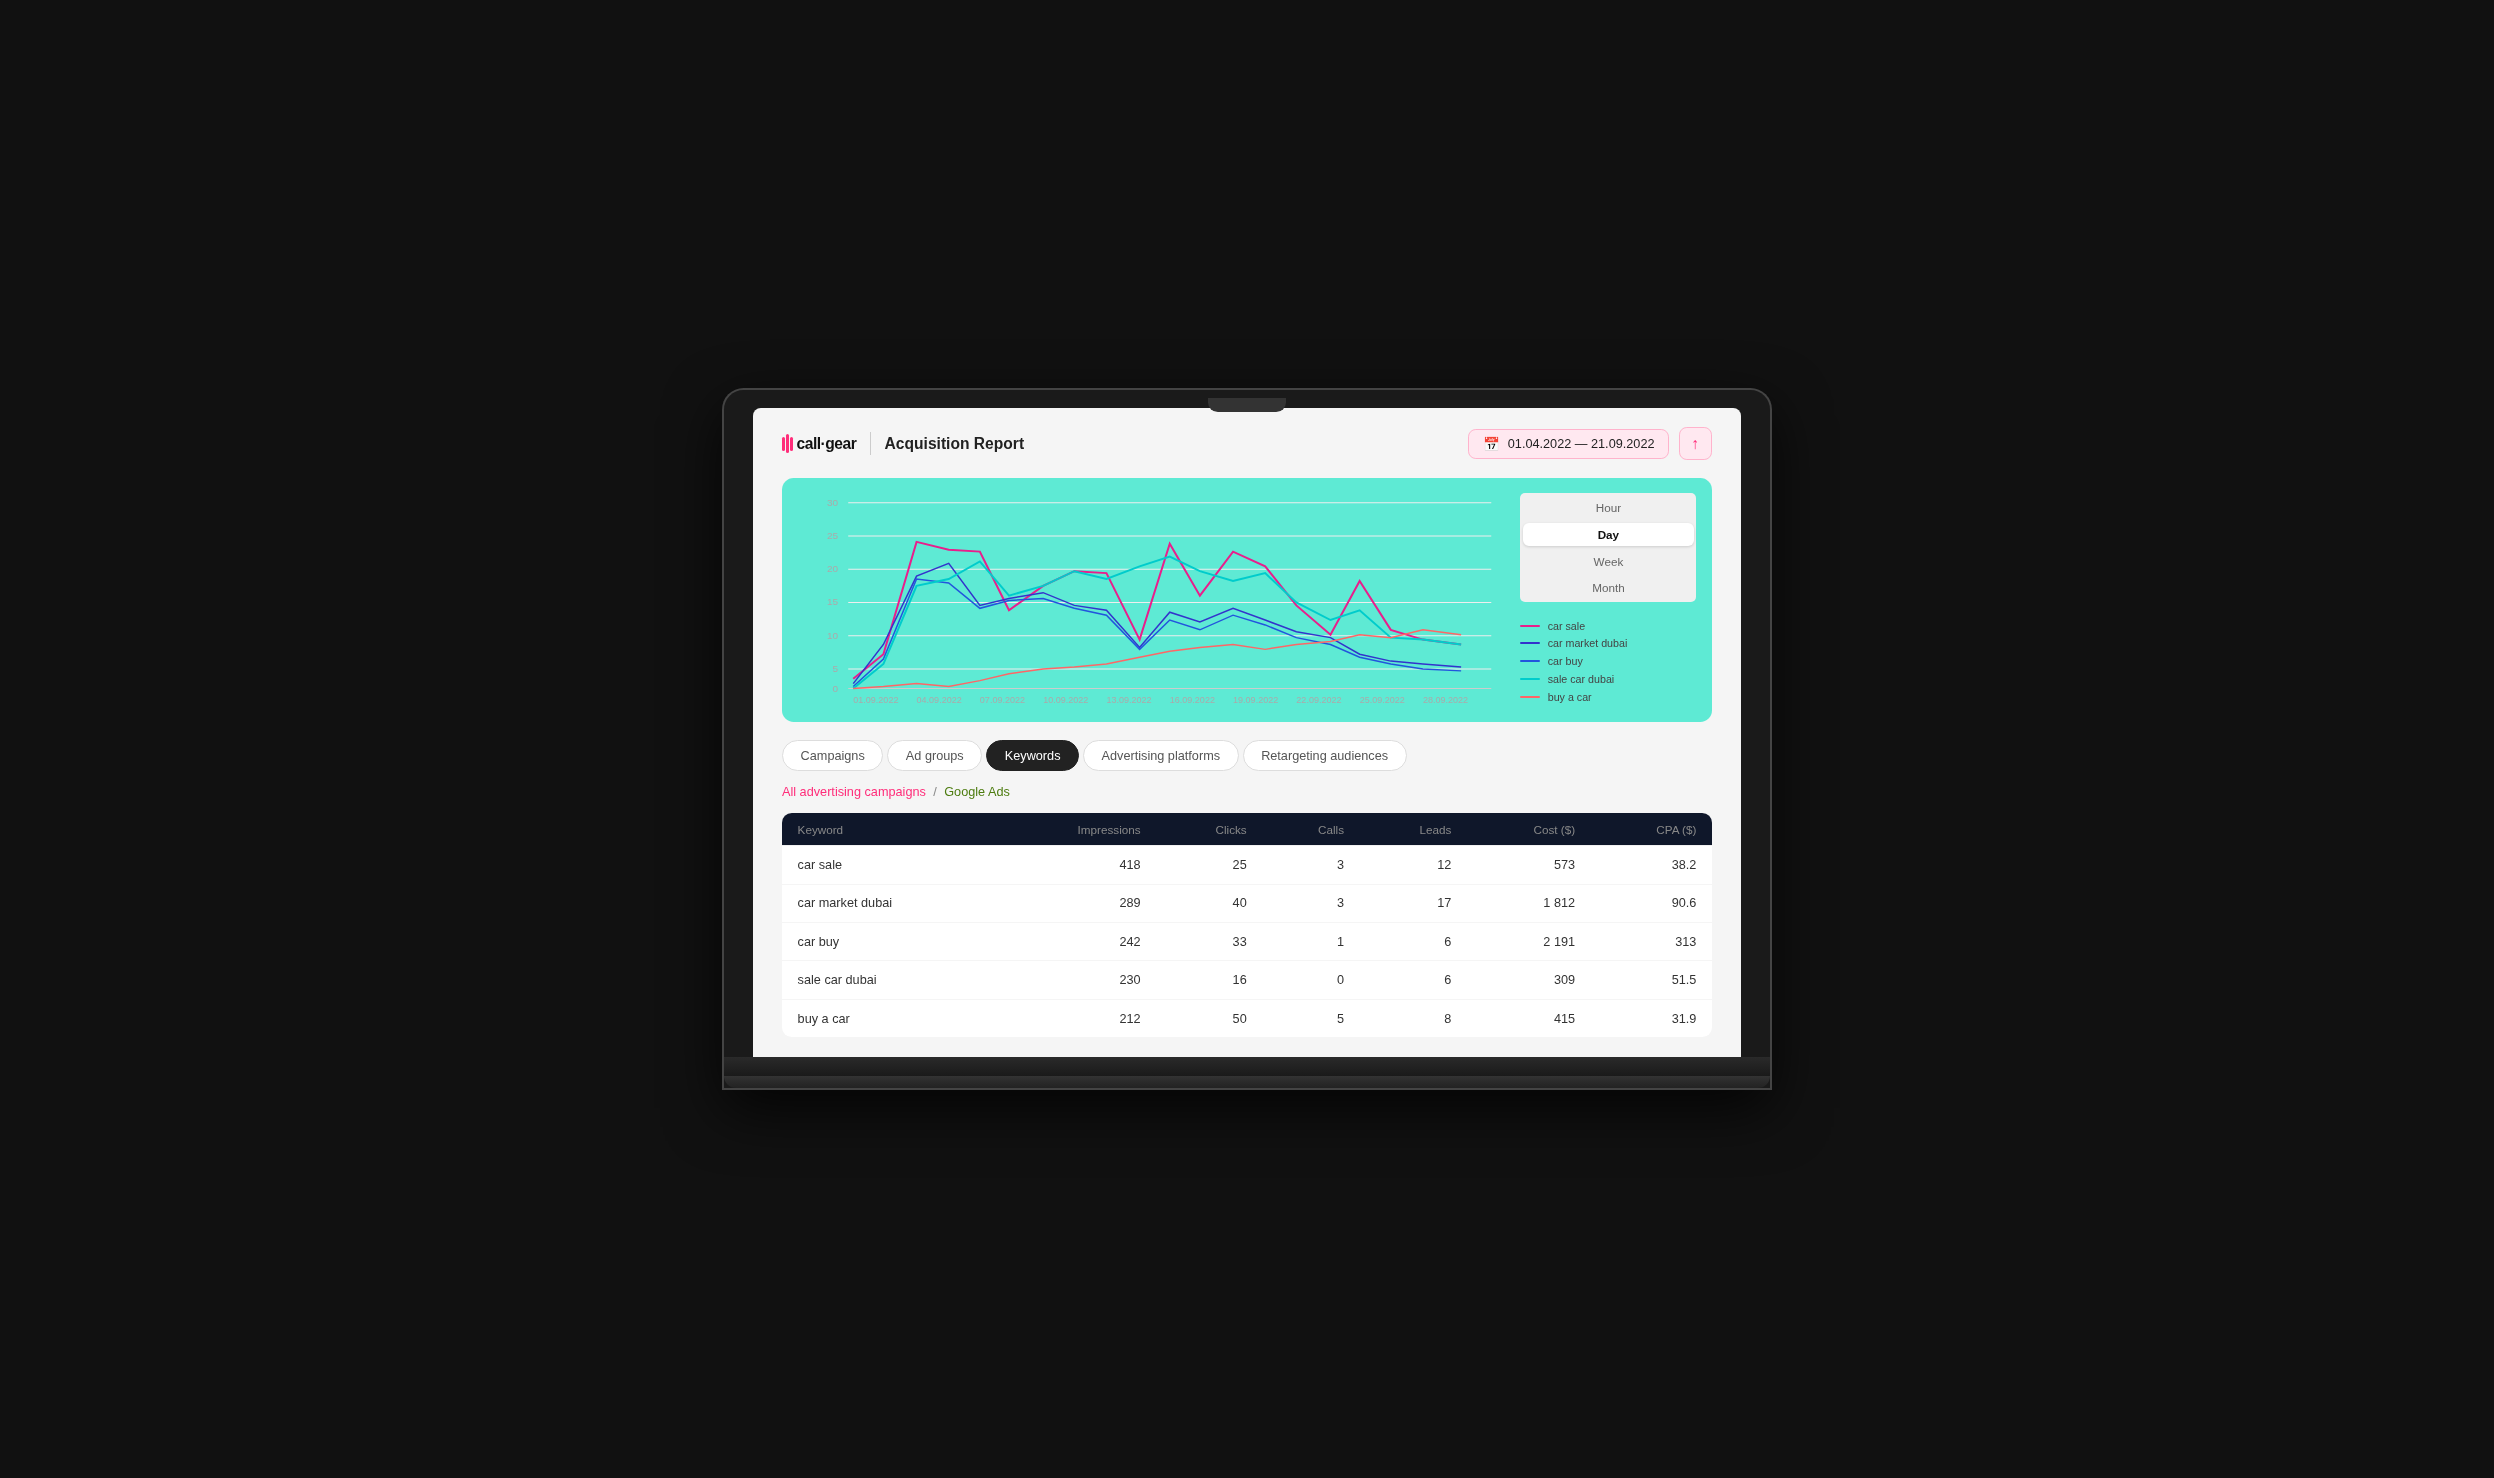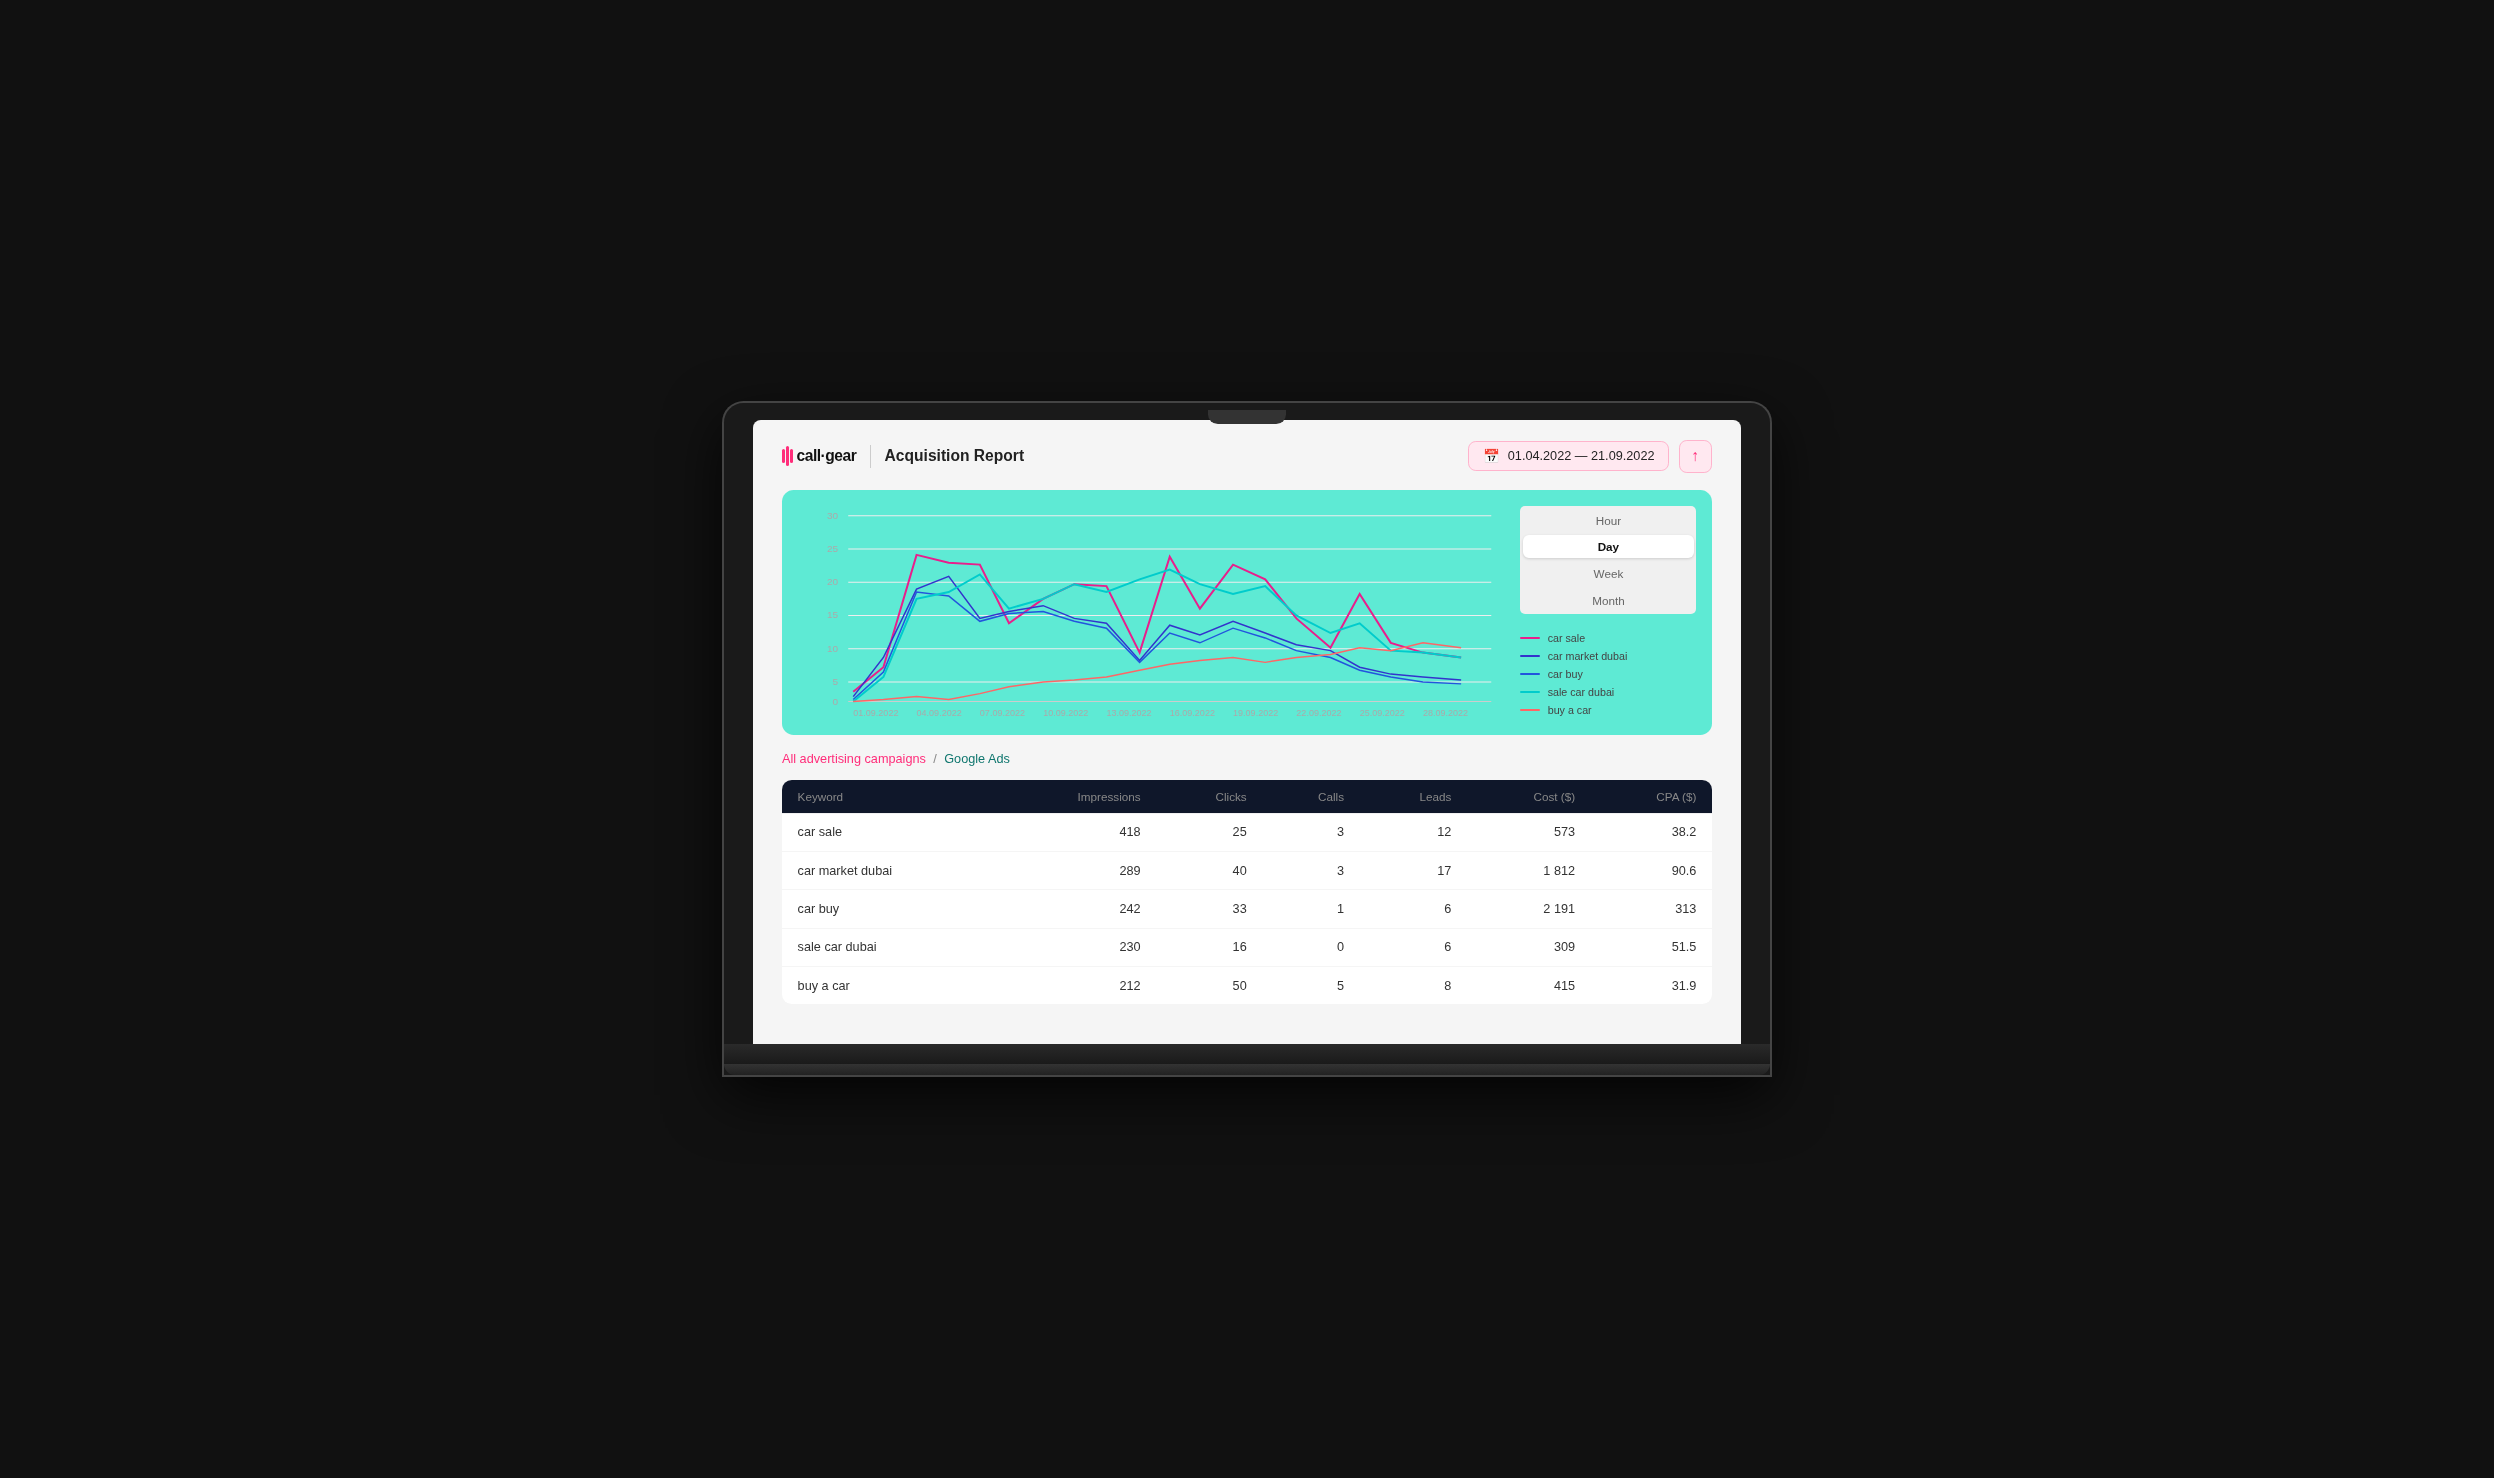--- a/index.html
+++ b/index.html
@@ -238,21 +238,21 @@
     .breadcrumb-link {
       color: #ff2d7a;
       text-decoration: none;
       cursor: pointer;
     }
     .breadcrumb-sep {
       color: #888;
       margin: 0 3.9px;
     }
     .breadcrumb-current {
-      color: #0f766e;
+      color: #4d7c0f;
     }
 
     
     .table-wrap {
       background: #fff;
       border-radius: 9.8px;
       overflow: hidden;
     }
     table {
       width: 100%;
@@ -382,20 +382,27 @@
               <span>sale car dubai</span>
             </div>
             <div class="legend-item">
               <div class="legend-line" style="background:#ff6666"></div>
               <span>buy a car</span>
             </div>
           </div>
         </div>
       </div>
 
+      <div class="tabs">
+        <button class="tab-btn">Campaigns</button>
+        <button class="tab-btn">Ad groups</button>
+        <button class="tab-btn active">Keywords</button>
+        <button class="tab-btn">Advertising platforms</button>
+        <button class="tab-btn">Retargeting audiences</button>
+      </div>
 
       <div class="breadcrumb">
         <a class="breadcrumb-link">All advertising campaigns</a>
         <span class="breadcrumb-sep"> / </span>
         <span class="breadcrumb-current">Google Ads</span>
       </div>
 
       <div class="table-wrap">
         <table>
           <thead>

